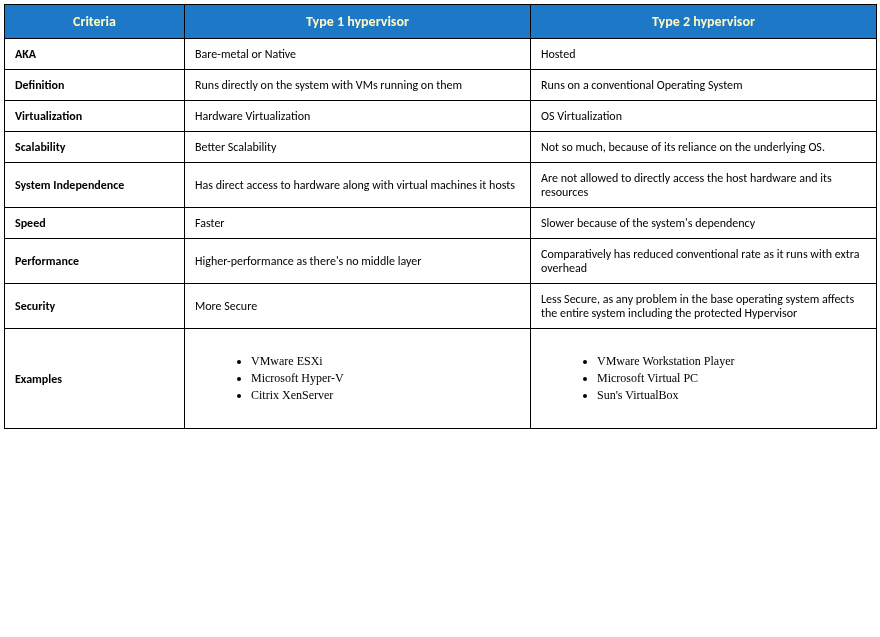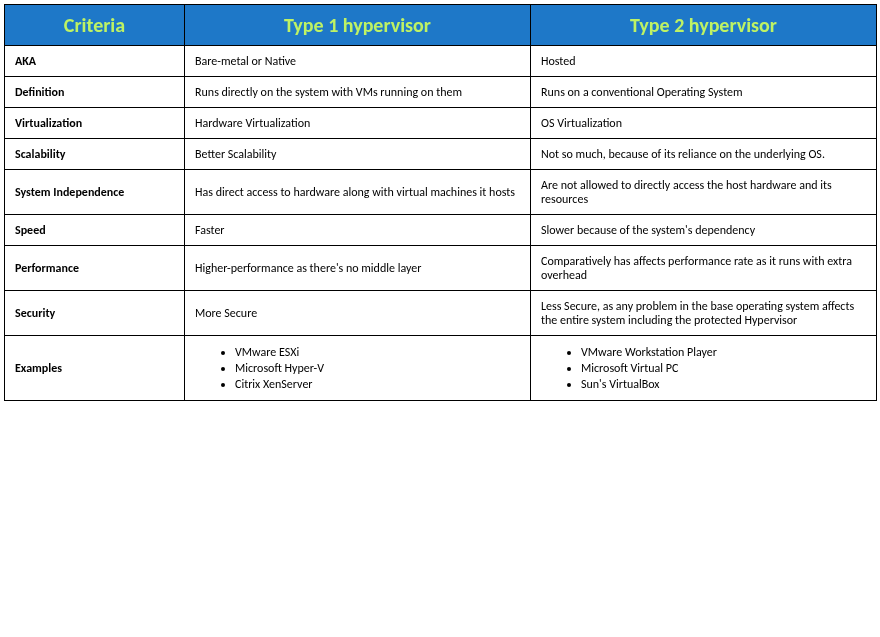--- a/index.html
+++ b/index.html
@@ -20,36 +20,37 @@
     th, td {
       border: 1px solid #000;
       padding: 8px 10px;
       text-align: left;
       vertical-align: middle;
       font-size: 12px;
       color: #000;
     }
     th {
       background-color: #1e78c8;
-      color: #bef264;
+      color: #fef9c3;
       font-weight: bold;
       text-align: center;
-      font-size: 20px;
+      font-size: 14px;
     }
     .criteria-col {
       width: 180px;
       font-weight: bold;
     }
     .type-col {
       width: 346px;
     }
     ul {
       list-style: disc;
-      margin: 0;
+      margin: 16px;
       padding-left: 40px;
+      font-family: Liberation Serif, serif;
     }
     li {
       padding: 1px 0;
     }
   </style>
 </head>
 <body>
 
 <table>
   <thead>
@@ -86,21 +87,21 @@
         <td>Are not allowed to directly access the host hardware and its resources</td>
       </tr>
       <tr>
         <td class="criteria-col">Speed</td>
         <td>Faster</td>
         <td>Slower because of the system's dependency</td>
       </tr>
       <tr>
         <td class="criteria-col">Performance</td>
         <td>Higher-performance as there's no middle layer</td>
-        <td>Comparatively has affects performance rate as it runs with extra overhead</td>
+        <td>Comparatively has reduced conventional rate as it runs with extra overhead</td>
       </tr>
       <tr>
         <td class="criteria-col">Security</td>
         <td>More Secure</td>
         <td>Less Secure, as any problem in the base operating system affects the entire system including the protected Hypervisor</td>
       </tr>
       <tr>
         <td class="criteria-col">Examples</td>
         <td>
           <ul>

